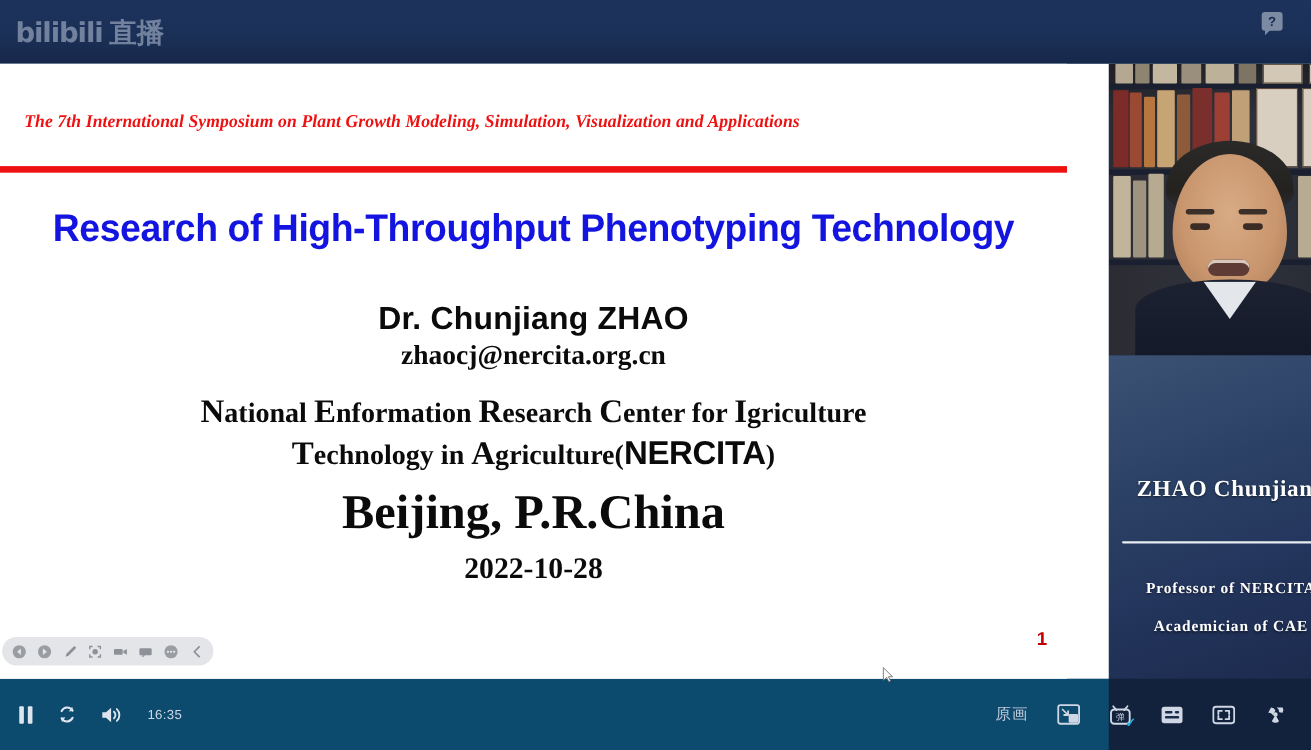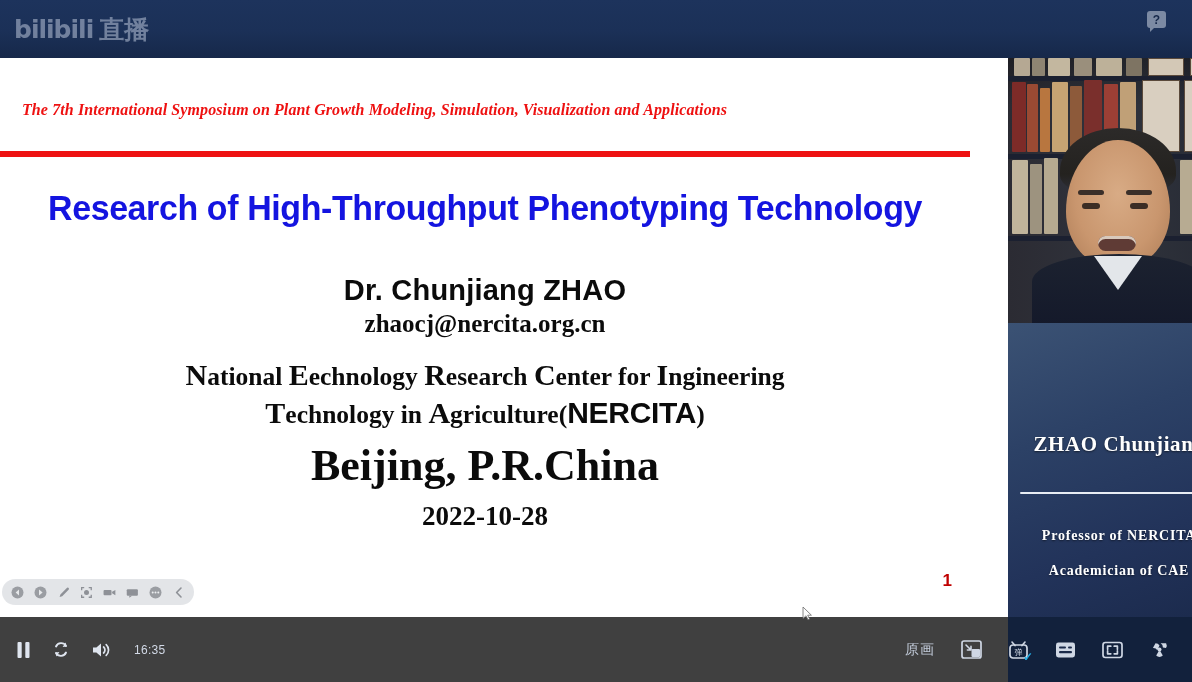--- a/index.html
+++ b/index.html
@@ -5,21 +5,21 @@
   * { box-sizing: border-box; margin: 0; padding: 0; }
   html, body {
     width: 1192px; height: 682px;
     background: #0d1729;
     font-family: "Liberation Sans", sans-serif;
     overflow: hidden;
   }
   #app {
     position: relative;
     width: 1192px; height: 682px;
-    background: #404040;
+    background: #0c4a6e;
     padding-left: 25px;
   }
 
   
   #topbar {
     position: absolute; left: 0; top: 0;
     width: 1192px; height: 58px;
     background: linear-gradient(180deg, #1d335c 0%, #1b3057 55%, #16284a 100%);
     overflow: hidden;
   }
@@ -387,21 +387,21 @@
         <div class="htxt">The 7th International Symposium on Plant Growth Modeling, Simulation, Visualization and Applications</div>
       </div>
       <div id="slide-rule"></div>
 
       <div id="slide-title">Research of High-Throughput Phenotyping Technology</div>
 
       <div id="author">Dr. Chunjiang ZHAO</div>
       <div id="email">zhaocj@nercita.org.cn</div>
 
       <div id="affil">
-        <div><span class="cap">N</span><span>ational </span><span class="cap">E</span><span>echnology </span><span class="cap">R</span><span>esearch </span><span class="cap">C</span><span>enter for </span><span class="cap">I</span><span>ngineering</span></div>
+        <div><span class="cap">N</span><span>ational </span><span class="cap">E</span><span>nformation </span><span class="cap">R</span><span>esearch </span><span class="cap">C</span><span>enter for </span><span class="cap">I</span><span>griculture</span></div>
         <div><span class="cap">T</span><span>echnology in </span><span class="cap">A</span><span>griculture(</span><span class="acr">NERCITA</span><span>)</span></div>
       </div>
 
       <div id="city">Beijing, P.R.China</div>
       <div id="date">2022-10-28</div>
       <div id="page-no">1</div>
 
       <div id="slide-toolbar">
         <div class="tb">
           <svg width="13" height="13" viewBox="0 0 13 13">

